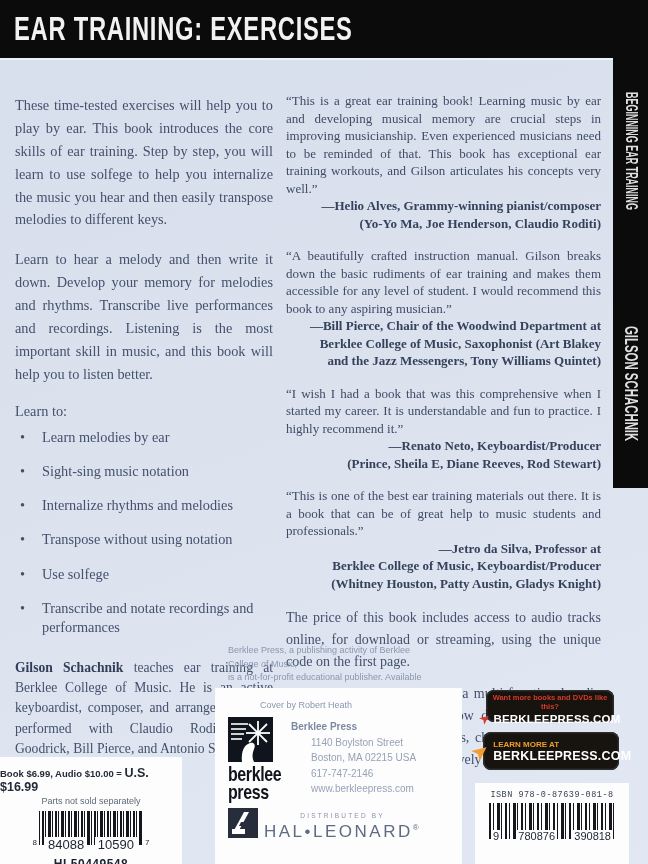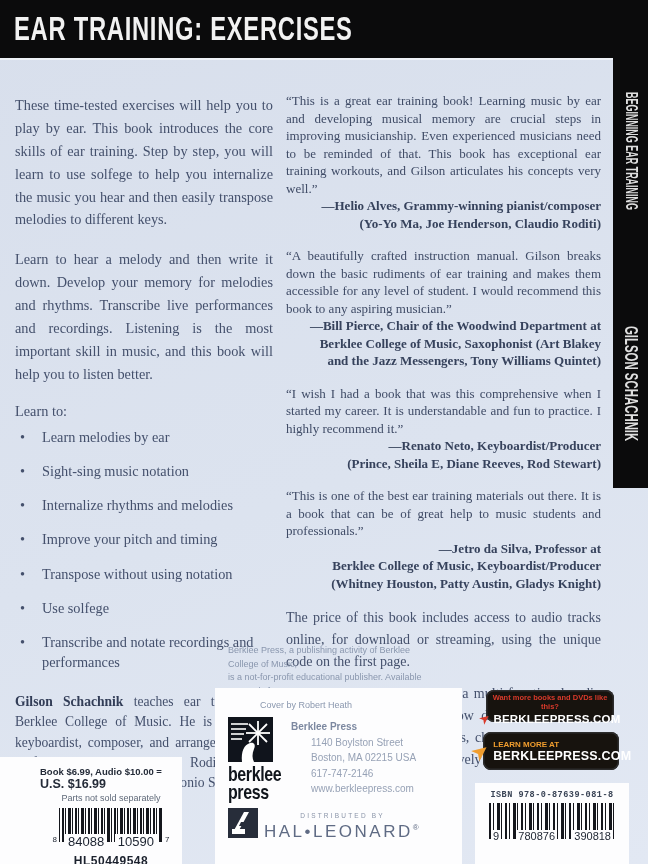--- a/index.html
+++ b/index.html
@@ -35,21 +35,21 @@
   .quote-text{font-size:13px;line-height:17.5px;text-align:justify;margin:0;color:#3f4b66;}
   .quote-attr{font-size:13px;line-height:17.5px;font-weight:bold;text-align:right;
               white-space:pre-line;margin:0;color:#36425c;}
   .access-p,.playback-p{font-size:14px;line-height:22px;text-align:justify;margin:0 0 10px 0;}
   .playback-name{font-style:italic;}
   
   .colophon{position:absolute;left:228px;top:644px;width:210px;font-size:9px;line-height:1.5;
             color:#8a97ae;white-space:pre-line;}
   
   .whitebox{position:absolute;background:#fdfdfe;}
-  .box-left{left:0;top:757px;width:182px;height:107px;padding-left:40px;}
+  .box-left{left:0;top:757px;width:182px;height:107px;}
   .box-mid{left:215px;top:688px;width:247px;height:176px;}
   .box-isbn{left:475px;top:783px;width:154px;height:81px;}
   
   .box-left{display:flex;flex-direction:column;align-items:center;padding-top:9px;box-sizing:border-box;}
   .price-line{font-size:9.5px;font-weight:bold;color:#242b38;}
   .price-big{font-size:12.5px;}
   .price-note{font-size:9px;color:#5e6878;margin:2px 0 5px 0;}
   .upc{display:flex;align-items:flex-end;}
   .upc-side{font-size:8px;color:#1c2330;margin:0 2px 5px 2px;}
   .upc-main{width:104px;}
@@ -65,21 +65,21 @@
   .addr{position:absolute;left:76px;top:31px;font-size:10px;line-height:1.55;color:#97a2b6;}
   .addr-name{font-weight:bold;color:#7c88a0;}
   .addr-lines{white-space:pre-line;margin-left:20px;}
   .hl-block{position:absolute;left:13px;top:120px;display:flex;align-items:flex-end;}
   .hl-text{margin-left:6px;}
   .distributed{font-size:6.5px;letter-spacing:2.2px;color:#8a94a8;text-align:center;margin-bottom:3px;}
   .hl-word{font-size:17px;letter-spacing:2.5px;color:#5f6b84;white-space:nowrap;}
   .hl-reg{font-size:8px;vertical-align:super;}
   
   .box-isbn{display:flex;flex-direction:column;align-items:center;padding-top:7px;box-sizing:border-box;}
-  .isbn-label{font-family:"Liberation Mono",monospace;font-size:8.5px;letter-spacing:.5px;color:#3a4456;font-weight:bold;}
+  .isbn-label{font-family:"Liberation Mono",monospace;font-size:8.5px;letter-spacing:.5px;color:#3a4456;}
   .isbn-main{width:126px;margin-top:3px;}
   .isbn-bars{height:36px;background:repeating-linear-gradient(90deg,#14161c 0 2px,transparent 2px 4px,#14161c 4px 5px,transparent 5px 8px,#14161c 8px 11px,transparent 11px 12px,#14161c 12px 13px,transparent 13px 16px);}
   .isbn-digits{display:flex;justify-content:space-between;margin-top:-9px;padding:0 2px;}
   .isbn-digits span{background:#fdfdfe;padding:0 2px;font-size:11px;color:#1c2330;}
   
   .promo{position:absolute;background:#17130e;border-radius:8px;box-sizing:border-box;
          box-shadow:inset 0 0 0 1.5px #2c2c2c;color:#fff;margin-top:24px;}
   .promo-press{left:486px;top:666px;width:128px;height:32px;padding-top:3px;text-align:center;}
   .promo-press .p-line1{font-size:7.5px;font-weight:bold;color:#d93a2b;}
   .promo-press .p-row{display:flex;align-items:center;justify-content:center;margin-top:1px;}
@@ -108,21 +108,20 @@
   </div>
 
   <section class="left-col">
     <p class="serif body-p">These time-tested exercises will help you to play by ear. This book introduces the core skills of ear training. Step by step, you will learn to use solfege to help you internalize the music you hear and then easily transpose melodies to different keys.</p>
     <p class="serif body-p">Learn to hear a melody and then write it down. Develop your memory for melodies and rhythms. Transcribe live performances and recordings. Listening is the most important skill in music, and this book will help you to listen better.</p>
     <p class="serif learn-label">Learn to:</p>
     <ul class="bullets serif">
       <li>Learn melodies by ear</li>
       <li>Sight-sing music notation</li>
       <li>Internalize rhythms and melodies</li>
-      <li>Improve your pitch and timing</li>
       <li>Transpose without using notation</li>
       <li>Use solfege</li>
       <li>Transcribe and notate recordings and performances</li>
     </ul>
     <p class="serif bio"><b>Gilson Schachnik</b><span> teaches ear training at Berklee College of Music. He is an active keyboardist, composer, and arranger, and has performed with Claudio Roditi, Mick Goodrick, Bill Pierce, and Antonio Sanchez.</span></p>
   </section>
 
   <section class="right-col">
     <div class="quote">
       <p class="serif quote-text">“This is a great ear training book! Learning music by ear and developing musical memory are crucial steps in improving musicianship. Even experienced musicians need to be reminded of that. This book has exceptional ear training workouts, and Gilson articulates his concepts very well.”</p>

